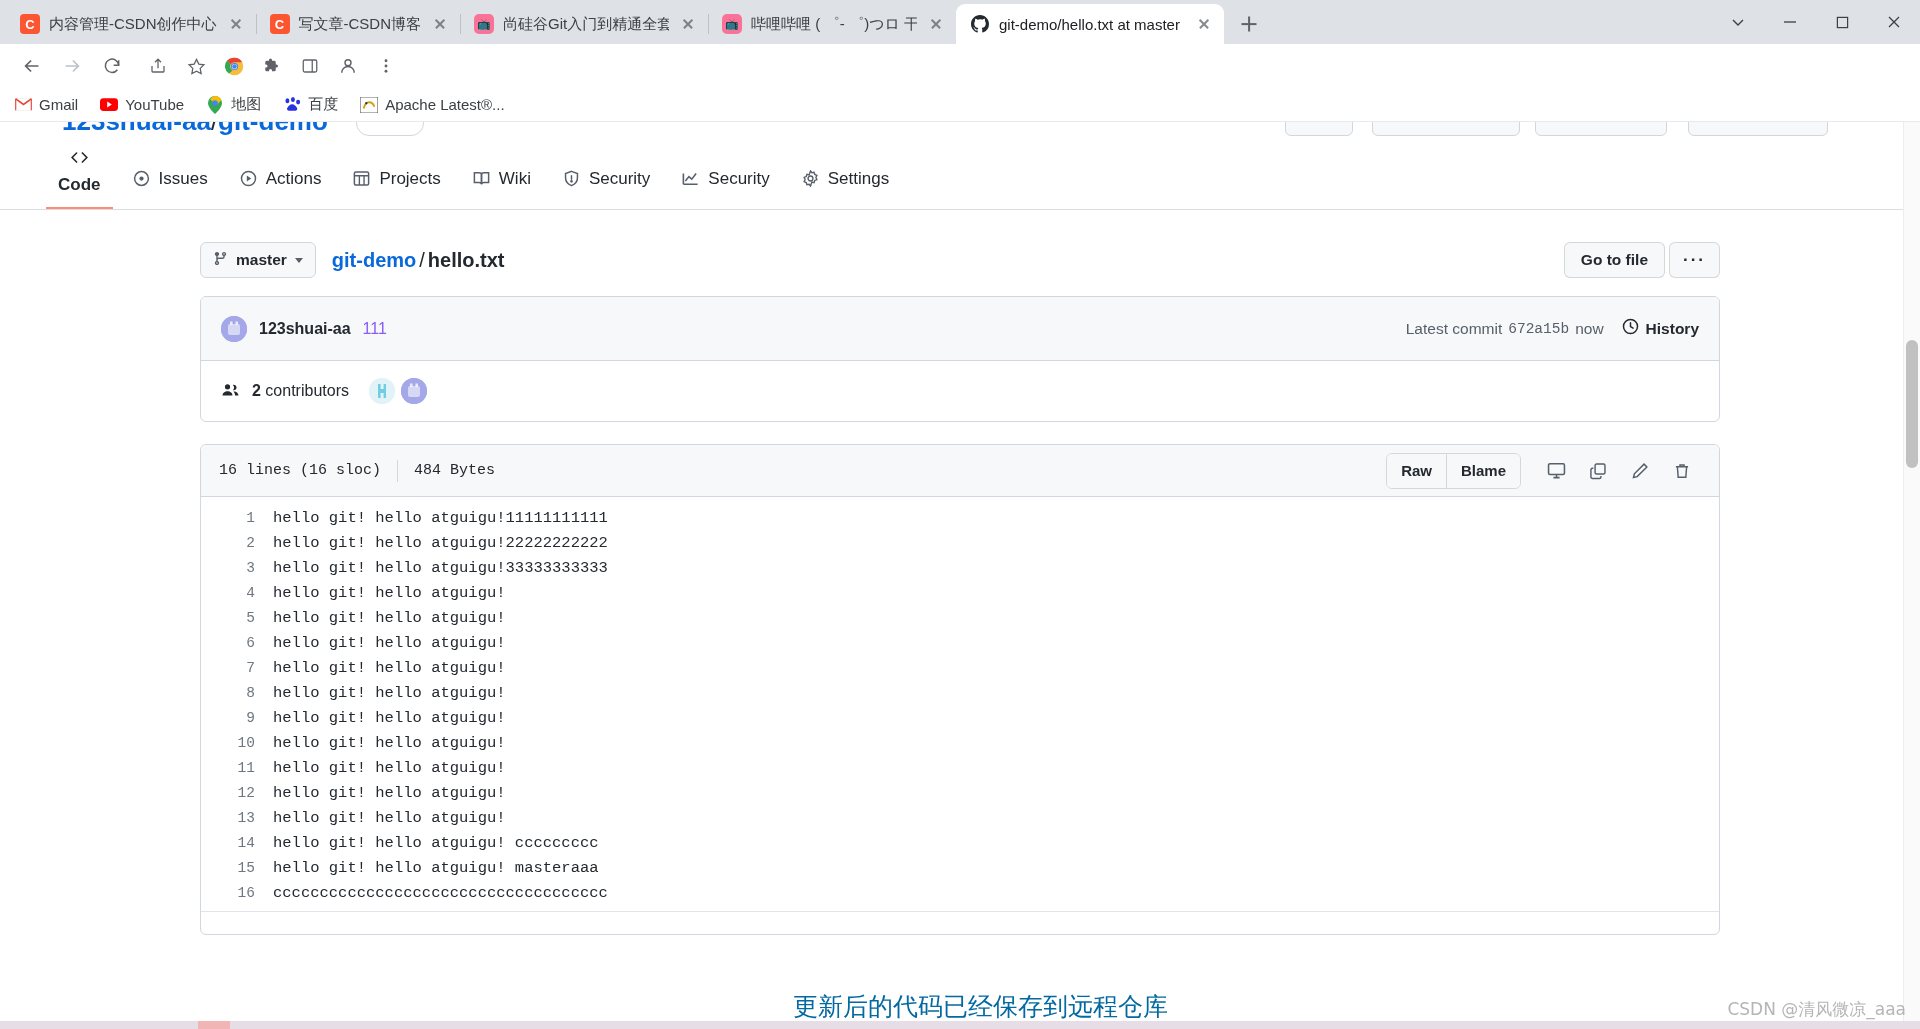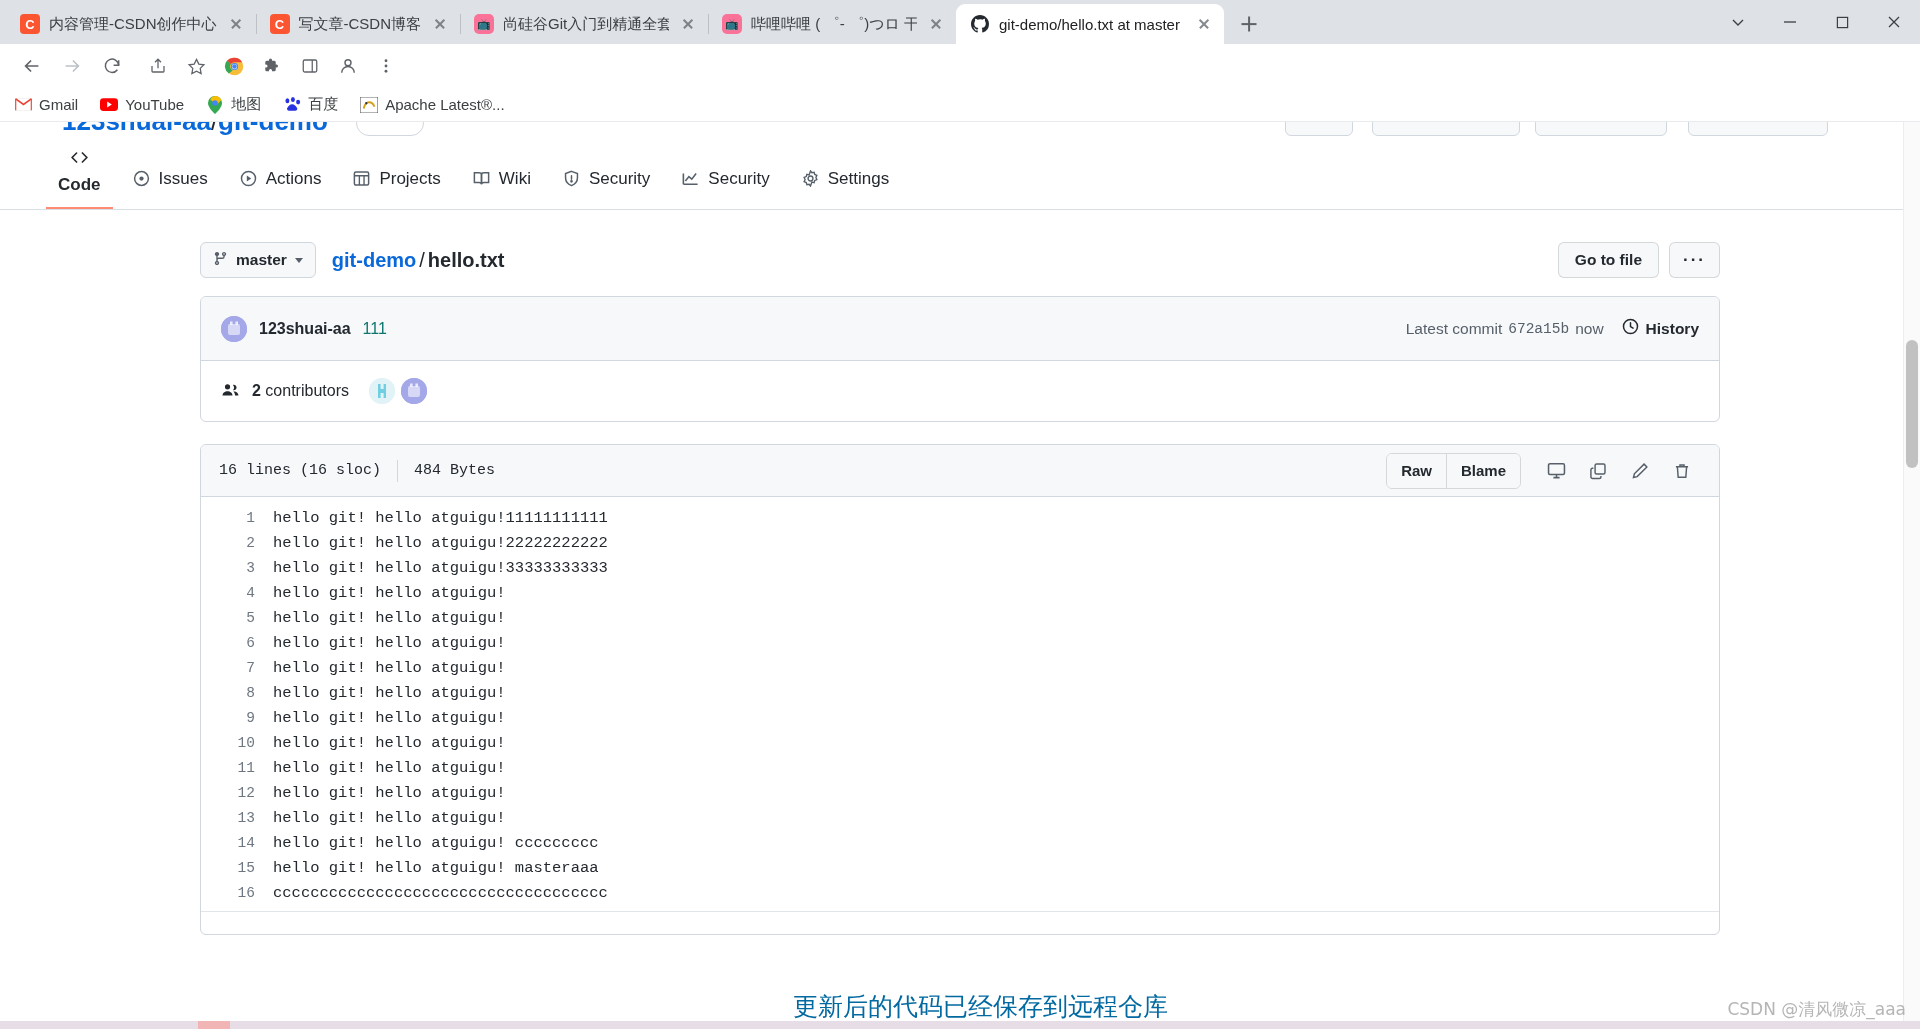--- a/index.html
+++ b/index.html
@@ -153,21 +153,21 @@
     display:flex; align-items:center; gap:8px; height:36px; padding:0 12px;
     border:1px solid #d0d7de; border-radius:6px; background:#f6f8fa;
     font-size:15.5px; font-weight:600; color:#24292f;
   }
   .caret { width:0;height:0;border-left:4px solid transparent;
            border-right:4px solid transparent;border-top:5px solid #57606a; }
   #breadcrumb { font-size:20px; color:#24292f; }
   #breadcrumb a { color:#0969da; text-decoration:none; font-weight:600; }
   #breadcrumb .sep { color:#24292f; padding:0 3px; }
   #breadcrumb .cur { font-weight:600; }
-  #filebar-right { margin-left:auto; display:flex; gap:10px;border-radius:10px; }
+  #filebar-right { margin-left:auto; display:flex; gap:4px;border-radius:10px; }
   .btn {
     height:36px; padding:0 16px; border:1px solid rgba(27,31,36,.15);
     border-radius:6px; background:#f6f8fa; font-size:15.5px; font-weight:600;
     color:#24292f; display:flex; align-items:center; justify-content:center;
   }
   .btn.dots { padding:0 13px; letter-spacing:2px; font-size:17px;}
 
   
   #commitbox {
     margin-top: 14px; border:1px solid #d0d7de; border-radius:6px;
@@ -175,21 +175,21 @@
   }
   #commit-row {
     display:flex; align-items:center; height:64px; padding: 0 20px; gap:12px;
     background:#f6f8fa; border-bottom:1px solid #d0d7de;
   }
   .avatar { width:26px;height:26px;border-radius:50%;flex:0 0 26px; }
   .avatar.purple { background:#a5a8e8; }
   .avatar.cyan   { background:#dff1f5; }
   .avatar svg { display:block; }
   #commit-author { font-size:16px; font-weight:600; color:#24292f; }
-  #commit-msg { font-size:16px; color:#0f766e; }
+  #commit-msg { font-size:16px; color:#8b5cf6; }
   #commit-right { margin-left:auto; display:flex; align-items:center; gap:18px;
                   font-size:15.5px; color:#57606a; }
   #commit-sha { font-family:"Liberation Mono", monospace; font-size:14.5px; }
   #history-link { display:flex; align-items:center; gap:7px; color:#24292f;
                   font-weight:600; font-size:15.5px; }
   #contrib-row { display:flex; align-items:center; height:60px;
                  padding:0 20px; gap:12px; }
   #contrib-text { font-size:16px; color:#24292f; }
   #contrib-text b { font-weight:600; }
   #contrib-avatars { display:flex; gap:6px; margin-left:8px; }

